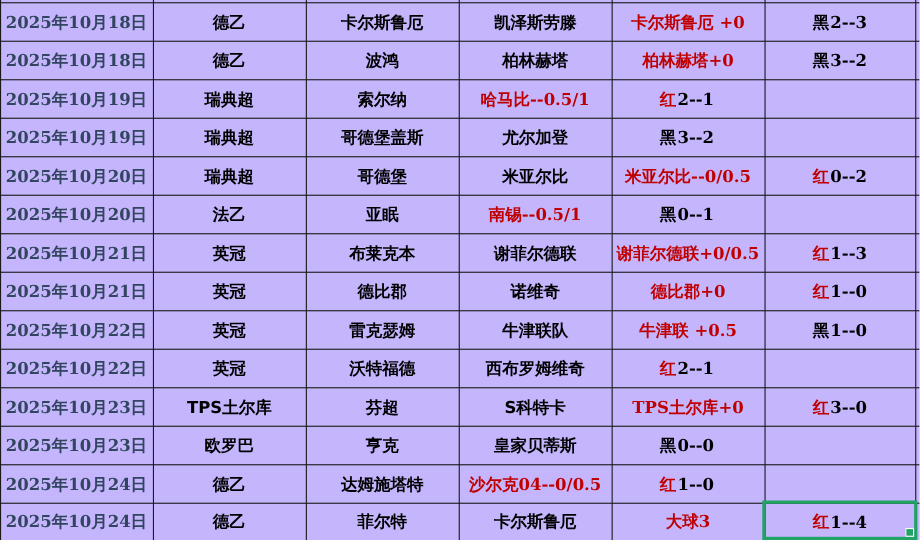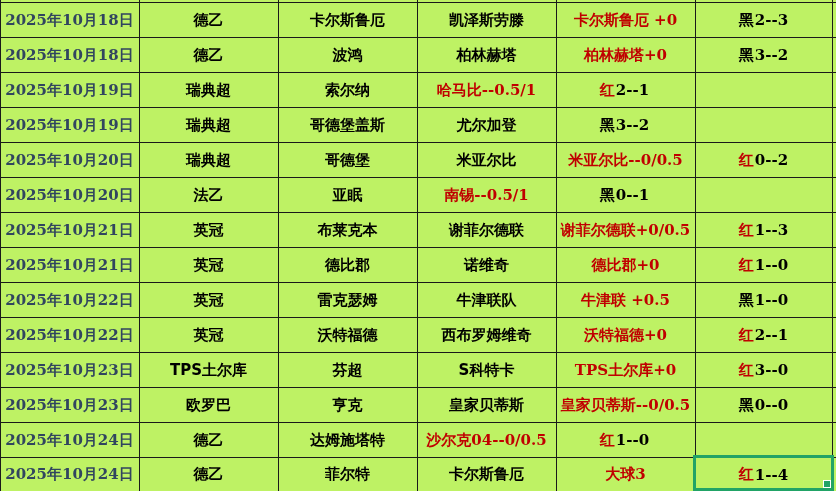--- a/index.html
+++ b/index.html
@@ -1,21 +1,21 @@
 <!DOCTYPE html>
 <html style="--grid: #1a1a1a; --datecol: #31455f; --pickcol: #c00000; --sel: #21a366; --indic: #2f9e44;"><head>
 <meta charset="utf-8">
 <style>
   html,body{margin:0;padding:0;}
   body{
     width:836px;height:491px;overflow:hidden;background:#ffffff;
     font-family:"DejaVu Sans","Liberation Sans",sans-serif;
     -webkit-font-smoothing:antialiased;
   }
-  #sheet{position:relative;width:836px;height:491px;background:#bef264;}
+  #sheet{position:relative;width:836px;height:491px;background:#c4b5fd;}
   #rows{position:absolute;left:0;top:2px;width:836px;border-top:1px solid var(--grid,#1a1a1a);}
   .row{display:flex;height:35px;box-sizing:border-box;border-bottom:1px solid var(--grid,#1a1a1a);}
   .row.last{height:34px;}
   .cell{
     position:relative;box-sizing:border-box;height:100%;
     display:flex;align-items:center;justify-content:center;
     font-weight:bold;font-size:15px;color:#000;white-space:nowrap;overflow:hidden;
   }
   .c-date{width:139px;color:var(--datecol,#31455f);font-family:"DejaVu Serif","Liberation Serif",serif;letter-spacing:0px;}
   .c-league{width:139px;text-align:right;}
@@ -148,21 +148,20 @@
           <span class="flag-loss">黑</span>
           <span class="score">1--0</span>
         </div>
         <div class="cell c-fill"></div>
       </div>
       <div class="row">
         <div class="cell c-date">2025年10月22日</div>
         <div class="cell c-league">英冠</div>
         <div class="cell c-home">沃特福德</div>
         <div class="cell c-away">西布罗姆维奇</div>
-        <div class="cell c-pick">沃特福德+0</div>
         <div class="cell c-result">
           <span class="flag-win">红</span>
           <span class="score">2--1</span>
         </div>
         <div class="cell c-fill"></div>
       </div>
       <div class="row">
         <div class="cell c-date">2025年10月23日</div>
         <div class="cell c-home">TPS土尔库</div>
         <div class="cell c-league">芬超</div>
@@ -172,21 +171,20 @@
           <span class="flag-win">红</span>
           <span class="score">3--0</span>
         </div>
         <div class="cell c-fill"></div>
       </div>
       <div class="row">
         <div class="cell c-date">2025年10月23日</div>
         <div class="cell c-league">欧罗巴</div>
         <div class="cell c-home">亨克</div>
         <div class="cell c-away">皇家贝蒂斯</div>
-        <div class="cell c-pick">皇家贝蒂斯--0/0.5</div>
         <div class="cell c-result">
           <span class="flag-loss">黑</span>
           <span class="score">0--0</span>
         </div>
         <div class="cell c-fill"></div>
       </div>
       <div class="row">
         <div class="cell c-date">2025年10月24日</div>
         <div class="cell c-league">德乙</div>
         <div class="cell c-away">达姆施塔特</div>

